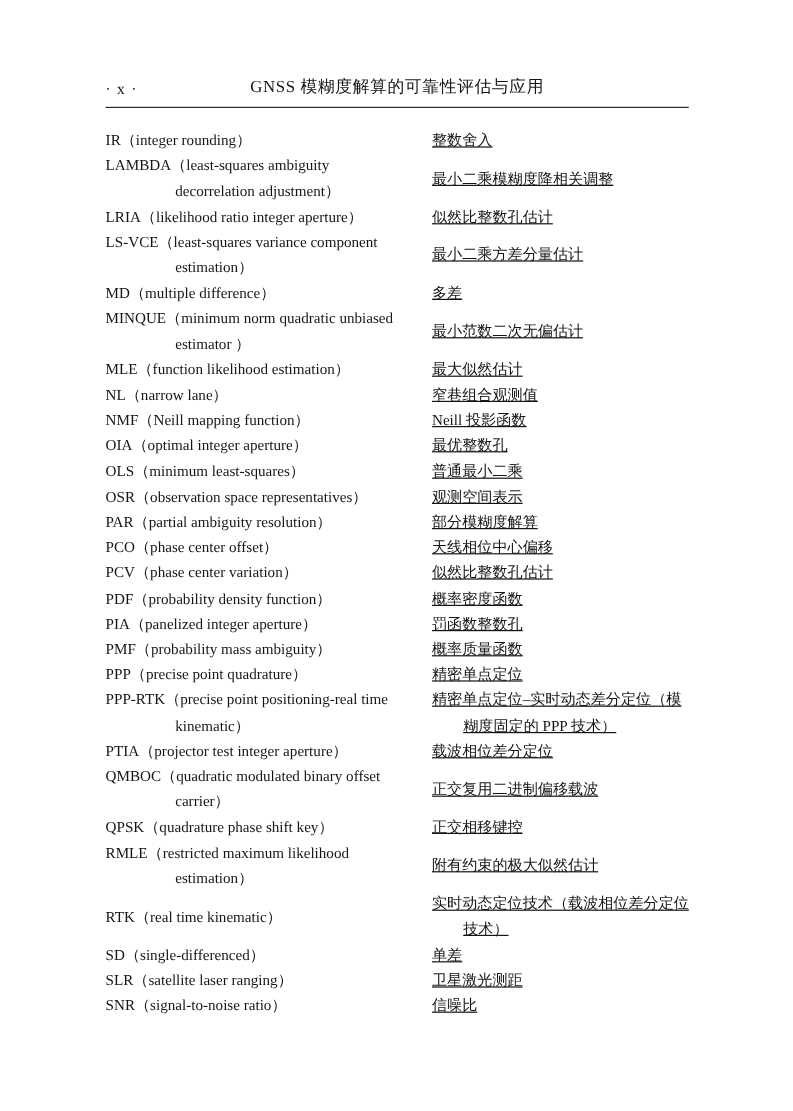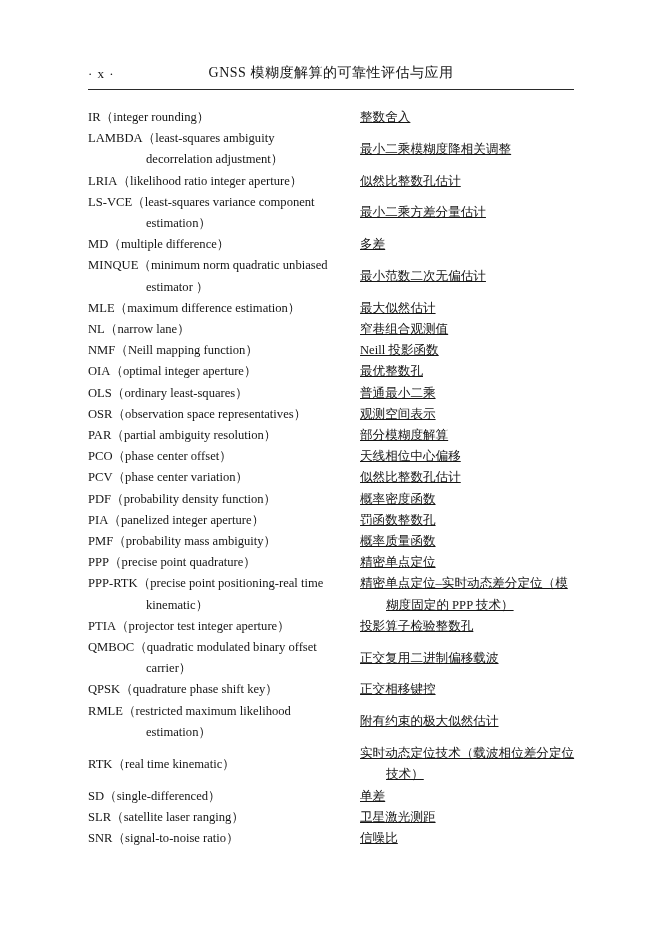--- a/index.html
+++ b/index.html
@@ -113,21 +113,21 @@
         <div class="line">MINQUE（minimum norm quadratic unbiased</div>
         <div class="line cont">estimator ）</div>
       </div>
       <div class="col-zh">
         <div class="line">最小范数二次无偏估计</div>
       </div>
     </div>
 
     <div class="row">
       <div class="col-en">
-        <div class="line">MLE（maximum difference estimation）</div>
+        <div class="line">MLE（function likelihood estimation）</div>
       </div>
       <div class="col-zh">
         <div class="line">最大似然估计</div>
       </div>
     </div>
 
     <div class="row">
       <div class="col-en">
         <div class="line">NL（narrow lane）</div>
       </div>
@@ -149,21 +149,21 @@
       <div class="col-en">
         <div class="line">OIA（optimal integer aperture）</div>
       </div>
       <div class="col-zh">
         <div class="line">最优整数孔</div>
       </div>
     </div>
 
     <div class="row">
       <div class="col-en">
-        <div class="line">OLS（ordinary least-squares）</div>
+        <div class="line">OLS（minimum least-squares）</div>
       </div>
       <div class="col-zh">
         <div class="line">普通最小二乘</div>
       </div>
     </div>
 
     <div class="row">
       <div class="col-en">
         <div class="line">OSR（observation space representatives）</div>
       </div>
@@ -244,21 +244,21 @@
         <div class="line">精密单点定位–实时动态差分定位（模</div>
         <div class="line cont-zh">糊度固定的 PPP 技术）</div>
       </div>
     </div>
 
     <div class="row">
       <div class="col-en">
         <div class="line">PTIA（projector test integer aperture）</div>
       </div>
       <div class="col-zh">
-        <div class="line">投影算子检验整数孔</div>
+        <div class="line">载波相位差分定位</div>
       </div>
     </div>
 
     <div class="row">
       <div class="col-en">
         <div class="line">QMBOC（quadratic modulated binary offset</div>
         <div class="line cont">carrier）</div>
       </div>
       <div class="col-zh">
         <div class="line">正交复用二进制偏移载波</div>

